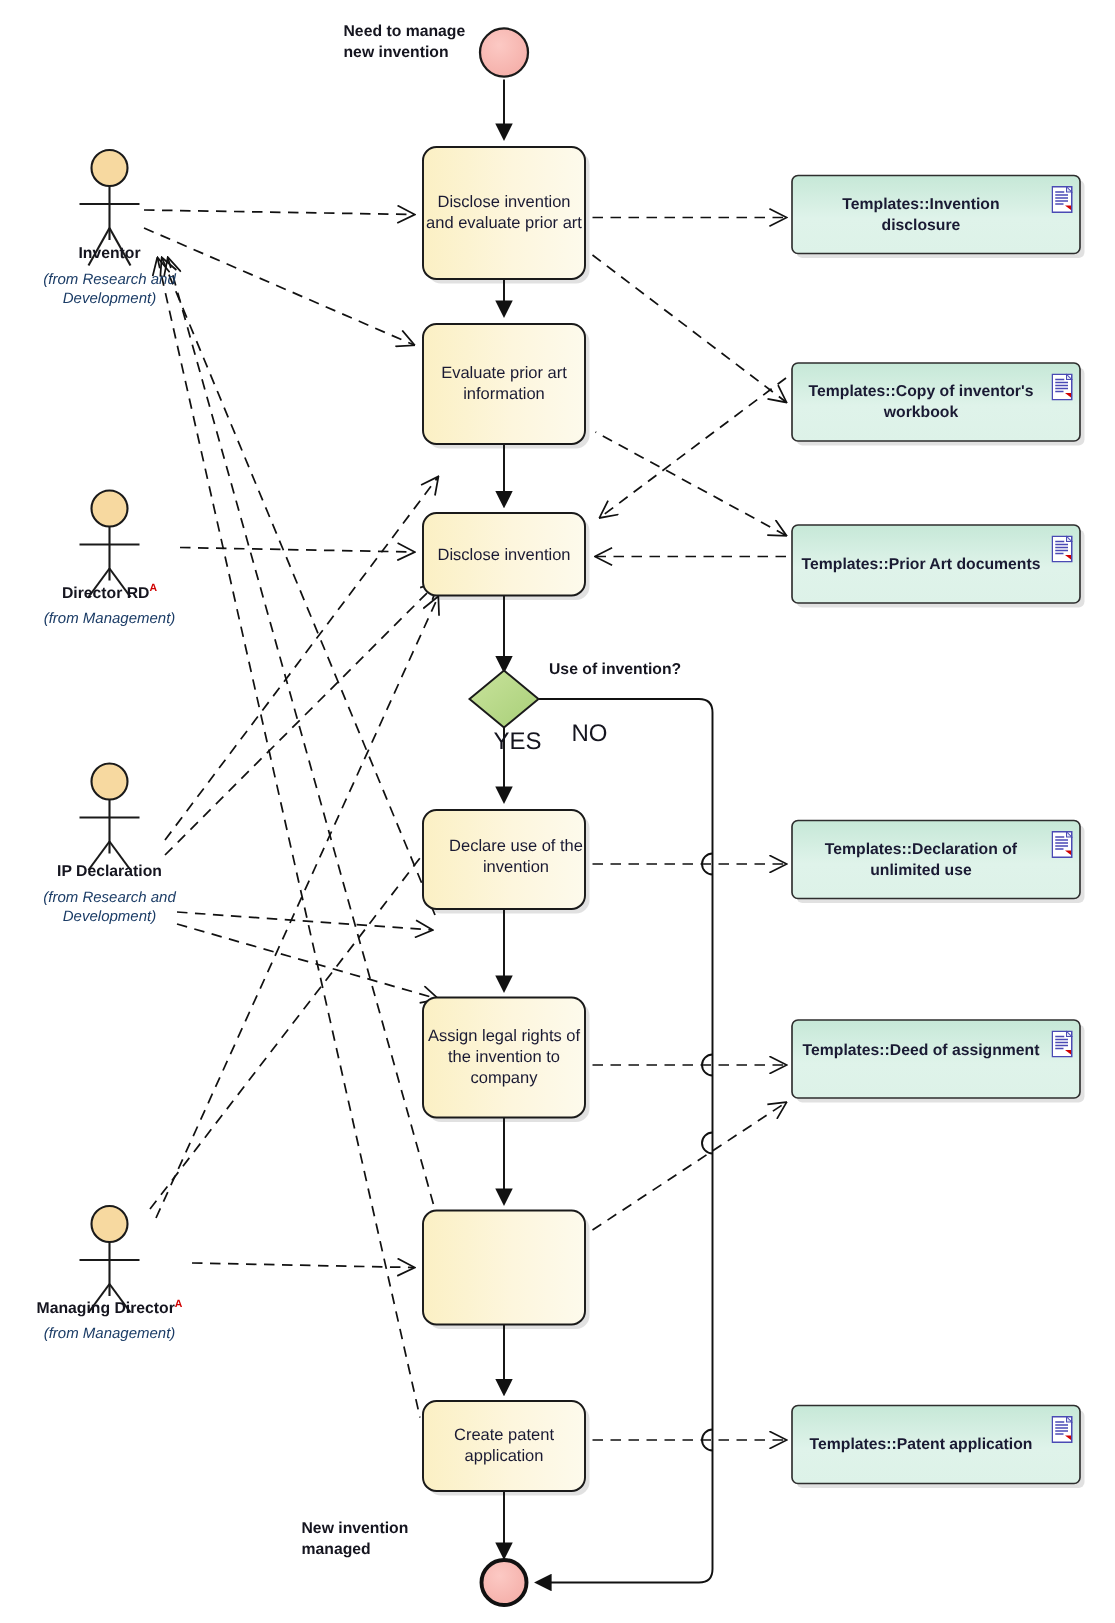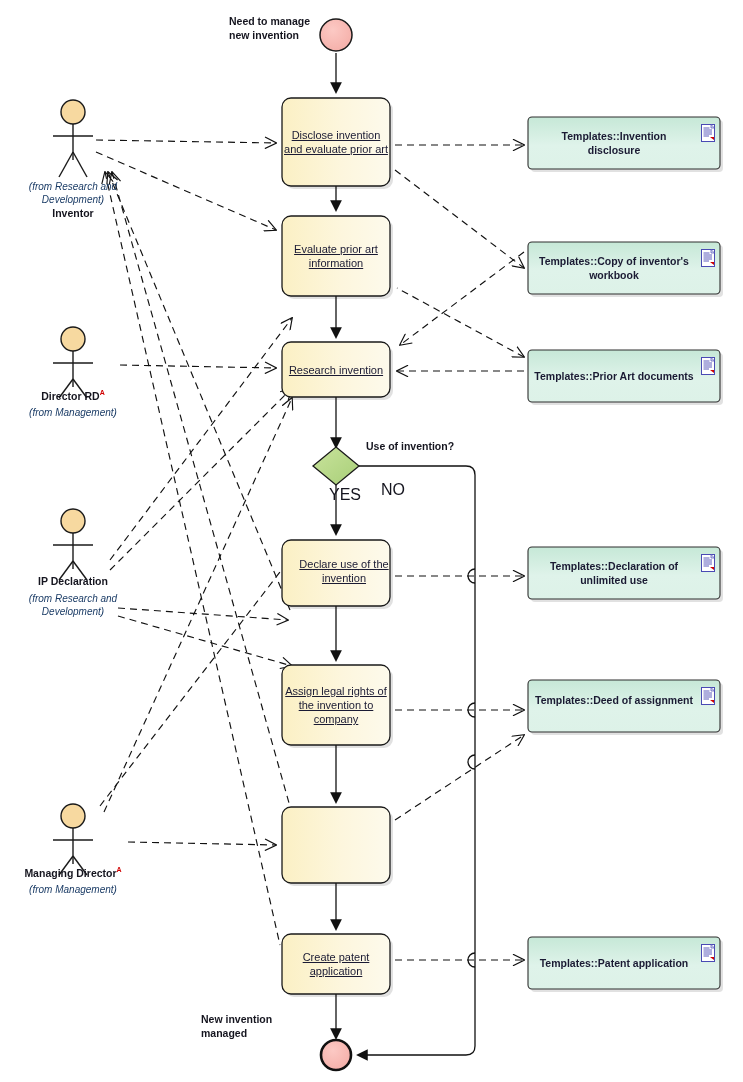--- a/index.html
+++ b/index.html
@@ -6,21 +6,20 @@
   body{font-family:"Liberation Sans", sans-serif;}
   #stage{position:relative;width:743px;height:1082px;background:#fff;overflow:hidden;}
   #svgroot{position:absolute;left:0;top:0;width:743px;height:1082px;}
 
   .node-label{
     position:absolute;
     display:flex;align-items:center;justify-content:center;
     text-align:center;
     font-size:11px;line-height:14px;color:#1a1a33;
     pointer-events:none;
-    text-decoration:underline;
   }
   .activity-label{font-size:11px;}
   .doc-label{
     position:absolute;
     display:flex;align-items:center;justify-content:center;
     text-align:center;
     font-size:10.5px;line-height:14px;font-weight:bold;color:#1a1a33;
   }
   .actor-name{
     position:absolute;text-align:center;font-size:10.5px;font-weight:bold;color:#15151f;
@@ -194,21 +193,21 @@
         <line x1="73" y1="828" x2="73" y2="864"></line>
         <line x1="53" y1="840" x2="93" y2="840"></line>
         <line x1="73" y1="856" x2="59" y2="875"></line>
         <line x1="73" y1="856" x2="87" y2="875"></line>
       </g>
     </g>
   </svg>
 
   <div class="node-label activity-label" style="left:284px;top:98px;width:104px;height:88px;">Disclose invention and evaluate prior art</div>
   <div class="node-label activity-label" style="left:284px;top:216px;width:104px;height:80px;">Evaluate prior art information</div>
-  <div class="node-label activity-label" style="left:284px;top:342px;width:104px;height:55px;">Research invention</div>
+  <div class="node-label activity-label" style="left:284px;top:342px;width:104px;height:55px;">Disclose invention</div>
   <div class="node-label activity-label" style="left:292px;top:540px;width:104px;height:62px;">Declare use of the invention</div>
   <div class="node-label activity-label" style="left:284px;top:665px;width:104px;height:80px;">Assign legal rights of the invention to company</div>
   <div class="node-label activity-label" style="left:284px;top:934px;width:104px;height:60px;">Create patent application</div>
 
   <div class="doc-label" style="left:534px;top:117px;width:160px;height:52px;">Templates::Invention disclosure</div>
   <div class="doc-label" style="left:534px;top:242px;width:160px;height:52px;">Templates::Copy of inventor's workbook</div>
   <div class="doc-label" style="left:534px;top:350px;width:160px;height:52px;">Templates::Prior Art documents</div>
   <div class="doc-label" style="left:534px;top:547px;width:160px;height:52px;">Templates::Declaration of unlimited use</div>
   <div class="doc-label" style="left:534px;top:680px;width:160px;height:40px;">Templates::Deed of assignment</div>
   <div class="doc-label" style="left:534px;top:937px;width:160px;height:52px;">Templates::Patent application</div>
@@ -279,21 +278,21 @@
     <g stroke="#4a4ab4" stroke-width="0.9">
         <line x1="2.5" y1="4" x2="8.5" y2="4"></line>
         <line x1="2.5" y1="6" x2="11" y2="6"></line>
         <line x1="2.5" y1="8" x2="11" y2="8"></line>
         <line x1="2.5" y1="10" x2="11" y2="10"></line>
         <line x1="2.5" y1="12" x2="8" y2="12"></line>
       </g>
     <path d="M9,13 L13,13 L13,16 z" fill="#d00000"></path>
   </svg>
 
-  <div class="actor-name" style="left:13px;top:163px;width:120px;margin-top:44px;">
+  <div class="actor-name" style="left:13px;top:163px;width:120px;">
     <span>Inventor</span>
   </div>
   <div class="actor-from" style="left:13px;top:180px;width:120px;">(from Research and Development)</div>
 
   <div class="actor-name" style="left:13px;top:389px;width:120px;">
     <span>Director RD</span><span class="sup-a">A</span>
   </div>
   <div class="actor-from" style="left:13px;top:406px;width:120px;">(from Management)</div>
 
   <div class="actor-name" style="left:13px;top:575px;width:120px;">

